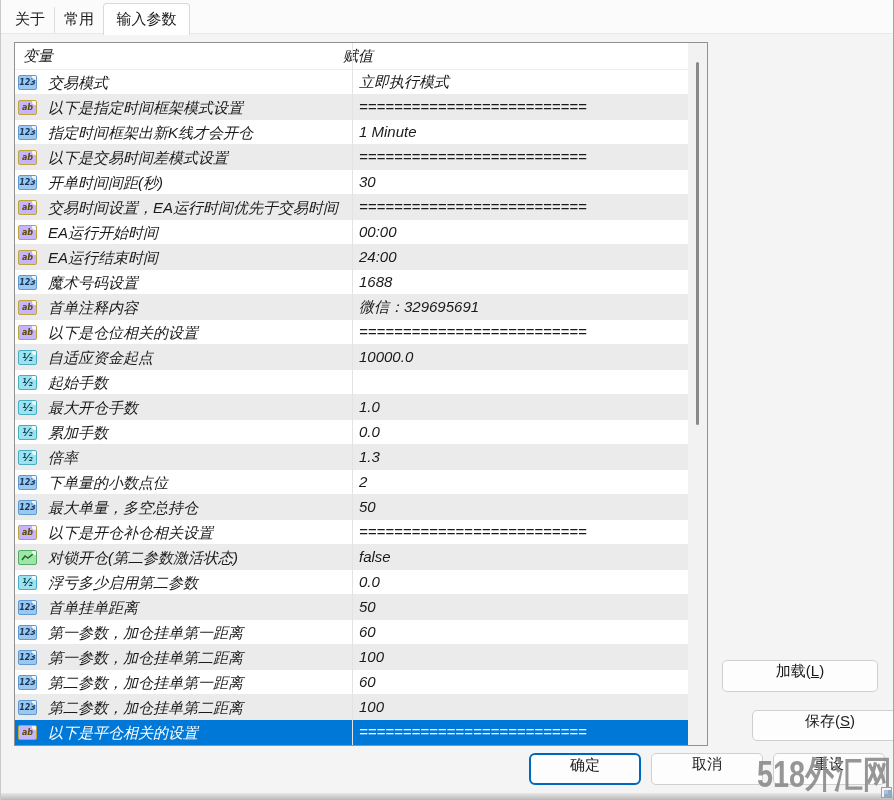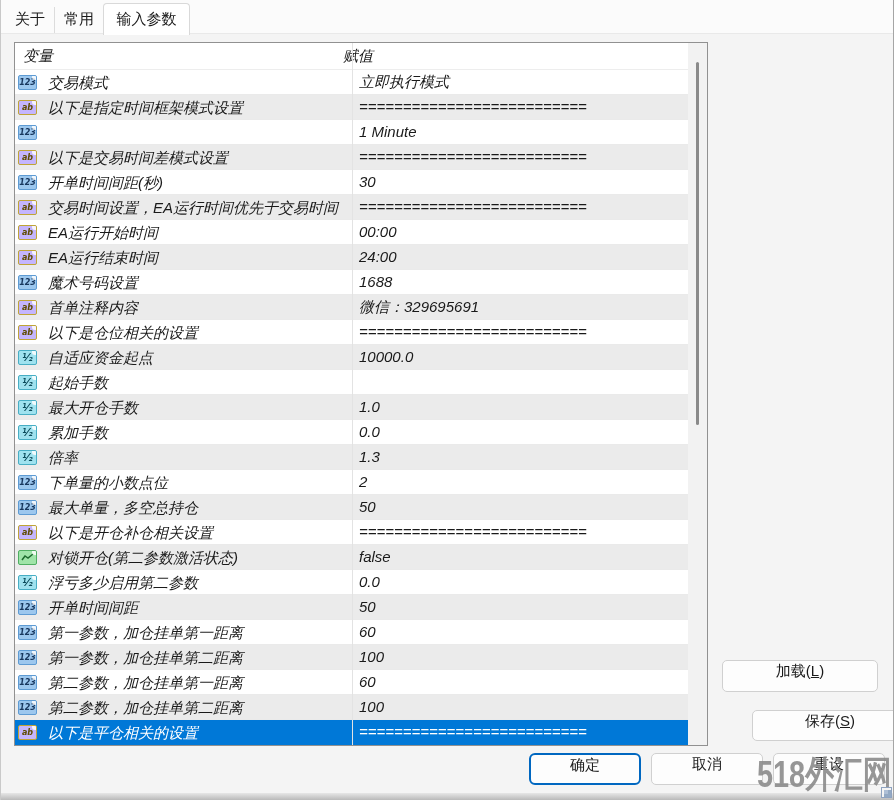--- a/index.html
+++ b/index.html
@@ -92,20 +92,21 @@
       <div class="row">
         <div class="cell name">
           <span class="picon str">ab</span>
           <span>以下是指定时间框架模式设置</span>
         </div>
         <div class="cell value">==========================</div>
       </div>
       <div class="row">
         <div class="cell name">
           <span class="picon int">123</span>
+          <span>指定时间框架出新K线才会开仓</span>
         </div>
         <div class="cell value">1 Minute</div>
       </div>
       <div class="row">
         <div class="cell name">
           <span class="picon str">ab</span>
           <span>以下是交易时间差模式设置</span>
         </div>
         <div class="cell value">==========================</div>
       </div>
@@ -227,21 +228,21 @@
       <div class="row">
         <div class="cell name">
           <span class="picon dbl">½</span>
           <span>浮亏多少启用第二参数</span>
         </div>
         <div class="cell value">0.0</div>
       </div>
       <div class="row">
         <div class="cell name">
           <span class="picon int">123</span>
-          <span>开单时间间距</span>
+          <span>首单挂单距离</span>
         </div>
         <div class="cell value">50</div>
       </div>
       <div class="row">
         <div class="cell name">
           <span class="picon int">123</span>
           <span>第一参数，加仓挂单第一距离</span>
         </div>
         <div class="cell value">60</div>
       </div>

